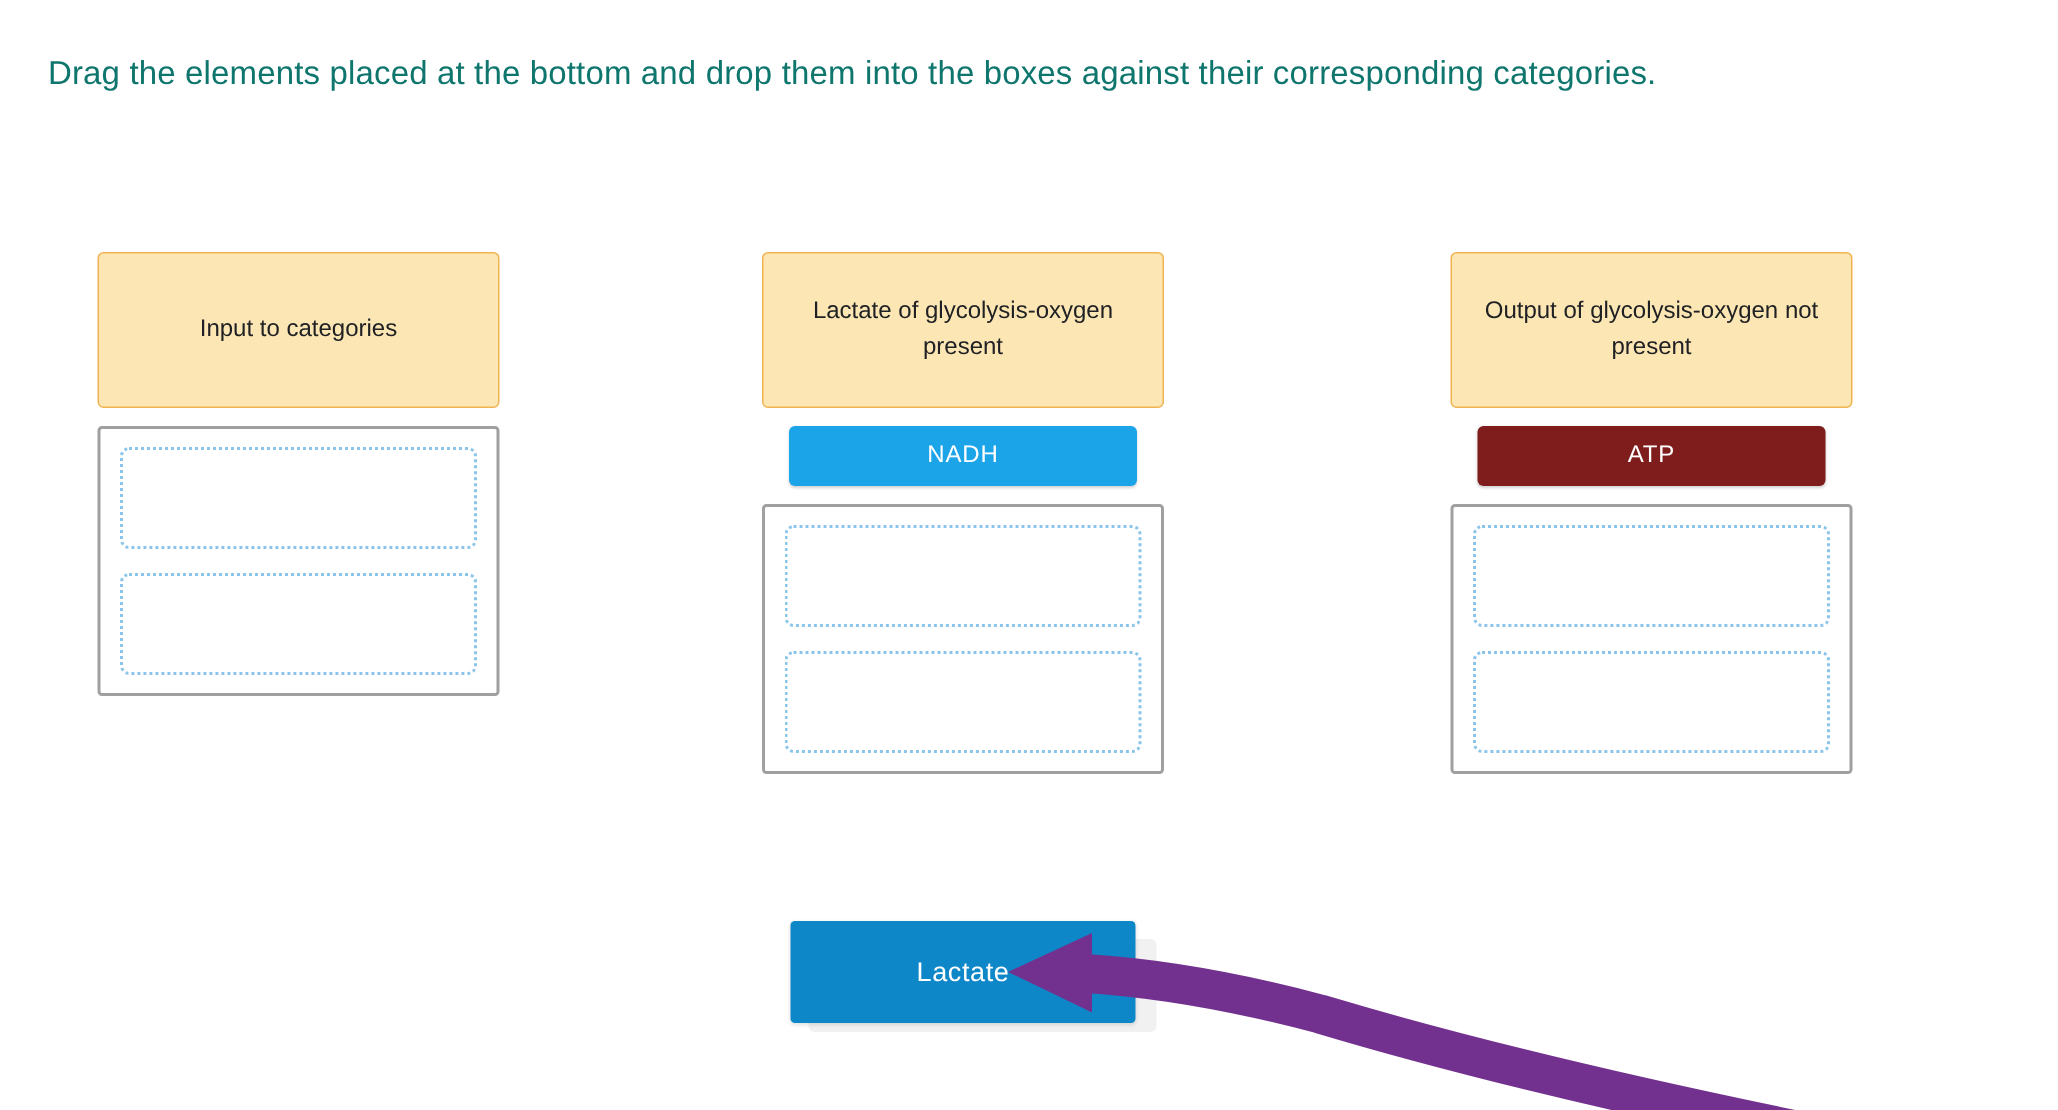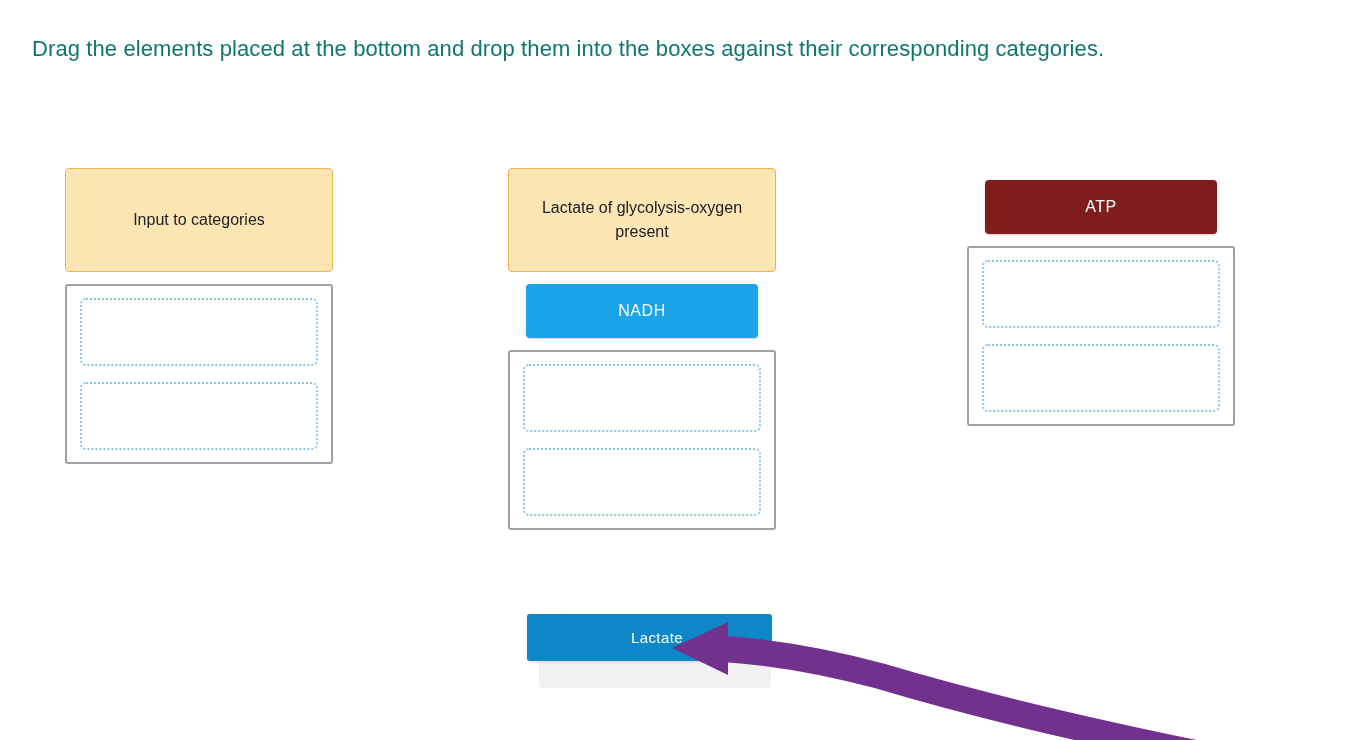--- a/index.html
+++ b/index.html
@@ -59,21 +59,21 @@
     padding: 4px 10px;
     font-size: 16px;
     line-height: 24px;
     color: #202124;
   }
 
   
   .chip {
     box-sizing: border-box;
     width: 232px;
-    height: 54px;
+    height: 40px;
     margin: 12px auto 0 auto;
     border-radius: 4px;
     display: flex;
     align-items: center;
     justify-content: center;
     color: #ffffff;
     font-size: 16px;
     letter-spacing: 0.6px;
     box-shadow: 0 1px 2px rgba(0,0,0,0.18);
   }
@@ -110,31 +110,30 @@
     width: 232px;
     height: 62px;
     background: #f1f1f1;
     border-radius: 4px;
   }
   .pool-chip {
     position: absolute;
     left: 527px;
     top: 614px;
     width: 230px;
-    height: 47px;
+    height: 68px;
     background: #0e87c9;
     border-radius: 3px;
     display: flex;
     align-items: center;
     justify-content: center;
     color: #ffffff;
-    font-size: 15px;
+    font-size: 18px;
     letter-spacing: 0.4px;
     box-shadow: 0 1px 3px rgba(0,0,0,0.12);
-    padding-left: 15px;
   }
 
   
   .drag-arrow {
     position: absolute;
     left: 0;
     top: 0;
     width: 1372px;
     height: 740px;
     pointer-events: none;
@@ -158,20 +157,21 @@
   <div class="column col-2">
     <div class="cat-header">Lactate of glycolysis-oxygen present</div>
     <div class="chip chip-nadh">NADH</div>
     <div class="drop-container">
       <div class="drop-slot"></div>
       <div class="drop-slot"></div>
     </div>
   </div>
 
   <div class="column col-3">
+    <div class="cat-header">Output of glycolysis-oxygen not present</div>
     <div class="chip chip-atp">ATP</div>
     <div class="drop-container">
       <div class="drop-slot"></div>
       <div class="drop-slot"></div>
     </div>
   </div>
 
   <div class="pool-ghost"></div>
   <div class="pool-chip">Lactate</div>
 

